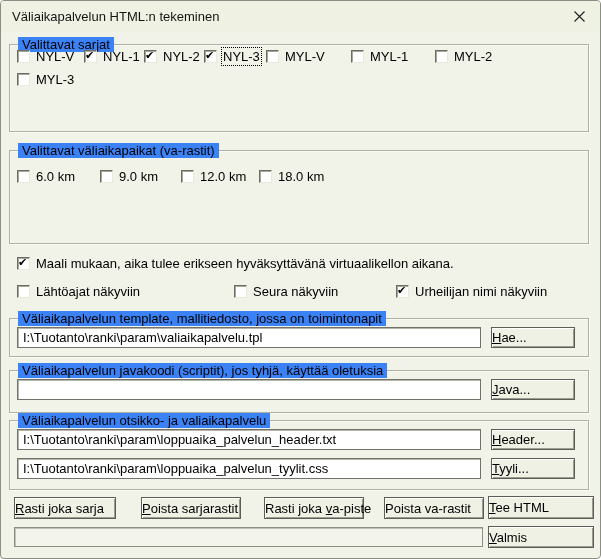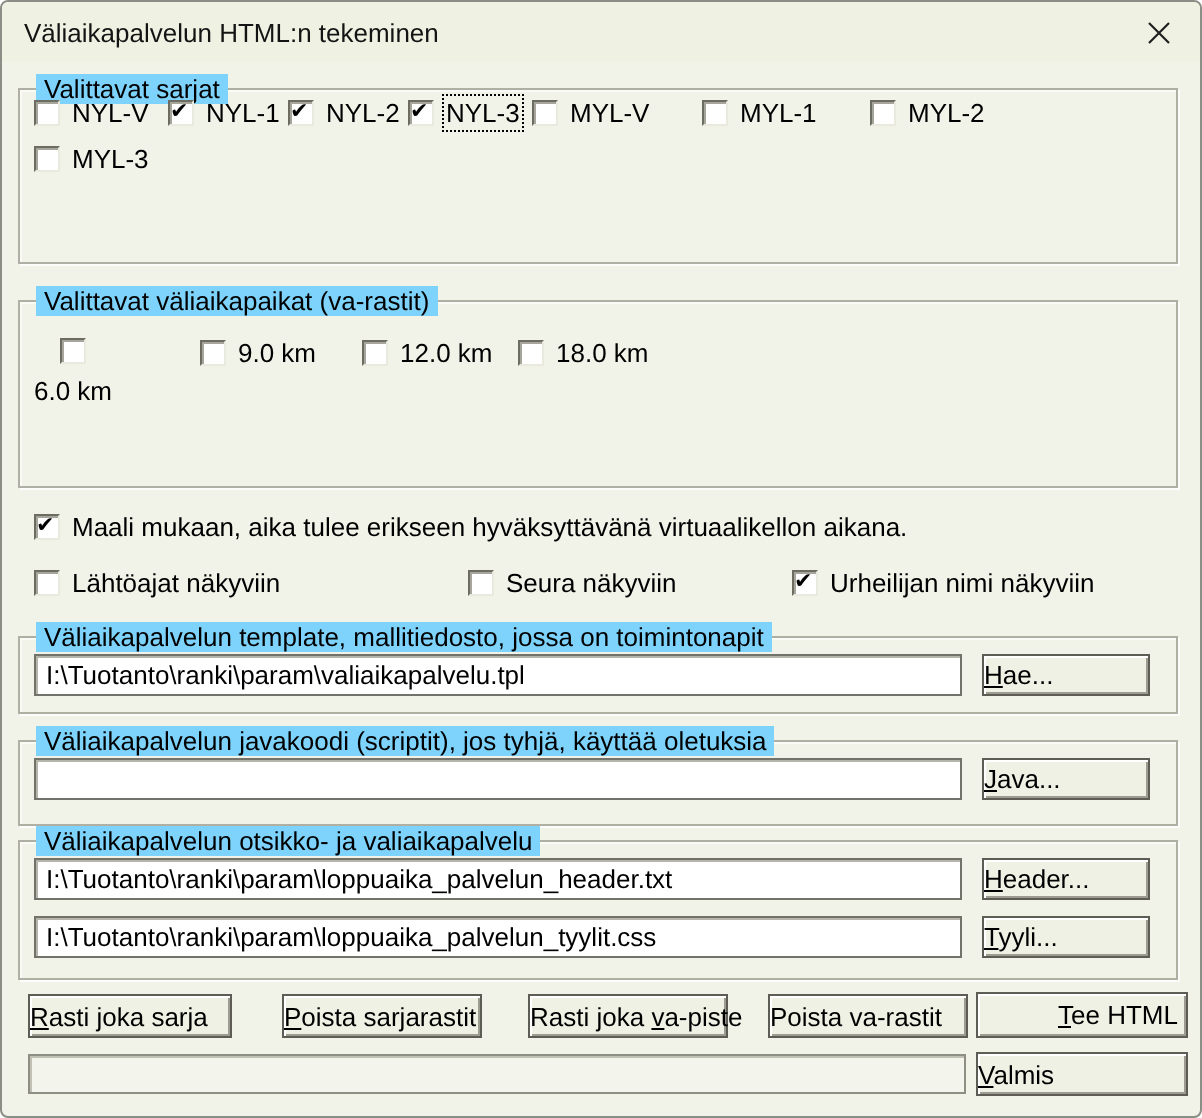--- a/index.html
+++ b/index.html
@@ -28,21 +28,21 @@
     position:absolute; right:9px; top:4px; width:24px; height:23px;
     display:flex; align-items:center; justify-content:center;
   }
   .group {
     position:absolute;
     border:1px solid #afb0a3;
     box-shadow: 1px 1px 0 rgba(255,255,255,0.8), inset 1px 1px 0 rgba(255,255,255,0.55);
   }
   .group-label {
     position:absolute; top:-8px; left:8px;
-    background:#7dd3fc;
+    background:#3b82f6;
     padding:0 4px;
     white-space:nowrap;
     line-height:15px;
   }
   .cb {
     position:absolute;
     display:flex; align-items:center; gap:6px;
     height:14px;
     cursor:default;
   }
@@ -139,21 +139,21 @@
   </div>
   <div class="cb" style="left:16px; top:71px;">
     <span class="box"></span>
     <span class="lbl">MYL-3</span>
   </div>
 
   <div class="group" style="left:8px; top:149px; width:580px; height:94px;">
     <span class="group-label">Valittavat väliaikapaikat (va-rastit)</span>
   </div>
 
-  <div class="cb" style="left:16px; top:168px;flex-direction:column;">
+  <div class="cb" style="left:16px; top:168px;">
     <span class="box"></span>
     <span class="lbl">6.0 km</span>
   </div>
   <div class="cb" style="left:99px; top:168px;">
     <span class="box"></span>
     <span class="lbl">9.0 km</span>
   </div>
   <div class="cb" style="left:180px; top:168px;">
     <span class="box"></span>
     <span class="lbl">12.0 km</span>
@@ -213,21 +213,21 @@
   </div>
   <div class="btn" style="left:140px; top:496px; width:100px; height:22px;">
     <span><span></span><span class="mn">P</span><span>oista sarjarastit</span></span>
   </div>
   <div class="btn" style="left:263px; top:496px; width:100px; height:22px;">
     <span><span>Rasti joka </span><span class="mn">v</span><span>a-piste</span></span>
   </div>
   <div class="btn" style="left:383px; top:496px; width:100px; height:22px;">
     <span><span>Poista va-rastit</span><span class="mn"></span><span></span></span>
   </div>
-  <div class="btn" style="left:487px; top:495px; width:106px; height:23px;padding-left:40px;">
+  <div class="btn" style="left:487px; top:495px; width:106px; height:23px;">
     <span><span></span><span class="mn">T</span><span>ee HTML</span></span>
   </div>
 
   <div class="progress-strip" style="left:13px; top:526px; width:469px; height:20px;"></div>
 
   <div class="btn" style="left:487px; top:525px; width:106px; height:22px;">
     <span><span></span><span class="mn">V</span><span>almis</span></span>
   </div>
 
 </div>

